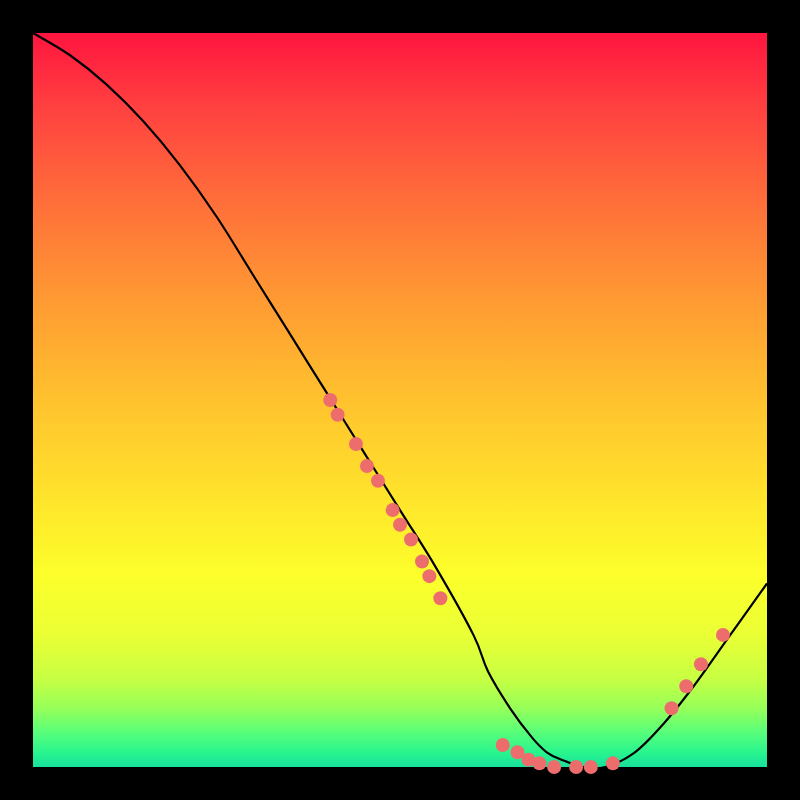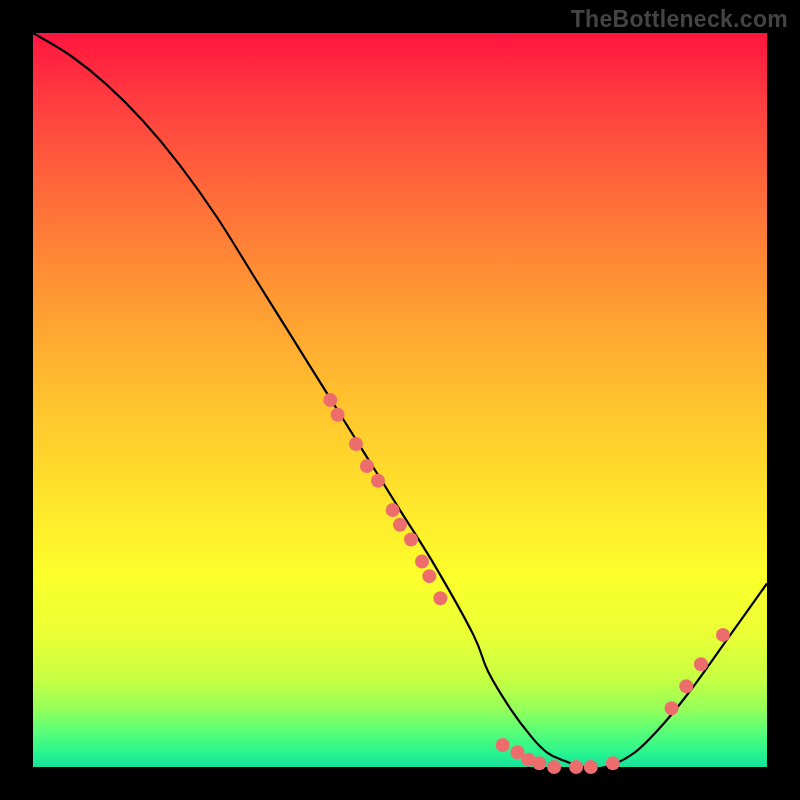--- a/index.html
+++ b/index.html
@@ -85,14 +85,13 @@
           <circle cx="543.16" cy="734" r="7" fill="#ed6d6d"></circle>
           <circle cx="557.84" cy="734" r="7" fill="#ed6d6d"></circle>
           <circle cx="579.86" cy="730.33" r="7" fill="#ed6d6d"></circle>
           <circle cx="638.58" cy="675.28" r="7" fill="#ed6d6d"></circle>
           <circle cx="653.26" cy="653.26" r="7" fill="#ed6d6d"></circle>
           <circle cx="667.94" cy="631.24" r="7" fill="#ed6d6d"></circle>
           <circle cx="689.9599999999999" cy="601.88" r="7" fill="#ed6d6d"></circle>
         </g>
     </svg>
   </div>
-  <div class="watermark">TheBottleneck.com</div>
 </div>
 
 </body></html>

